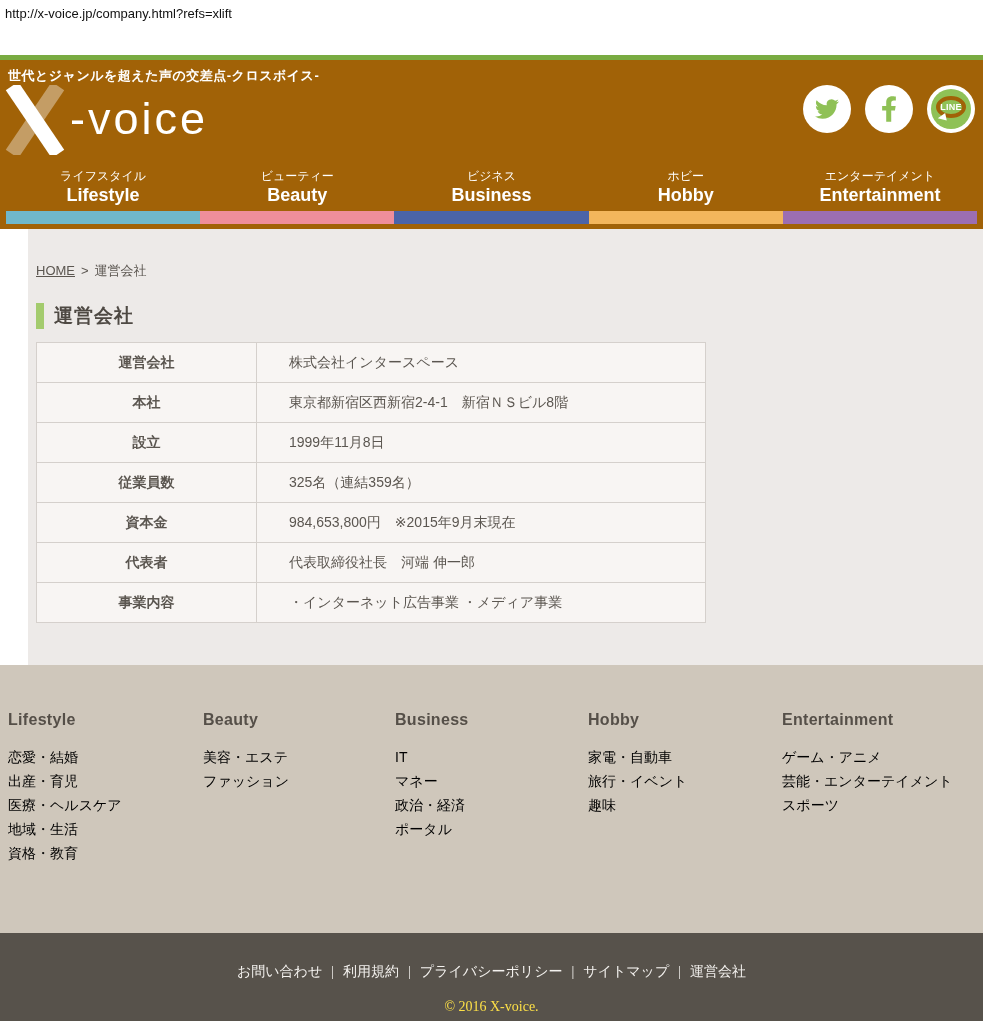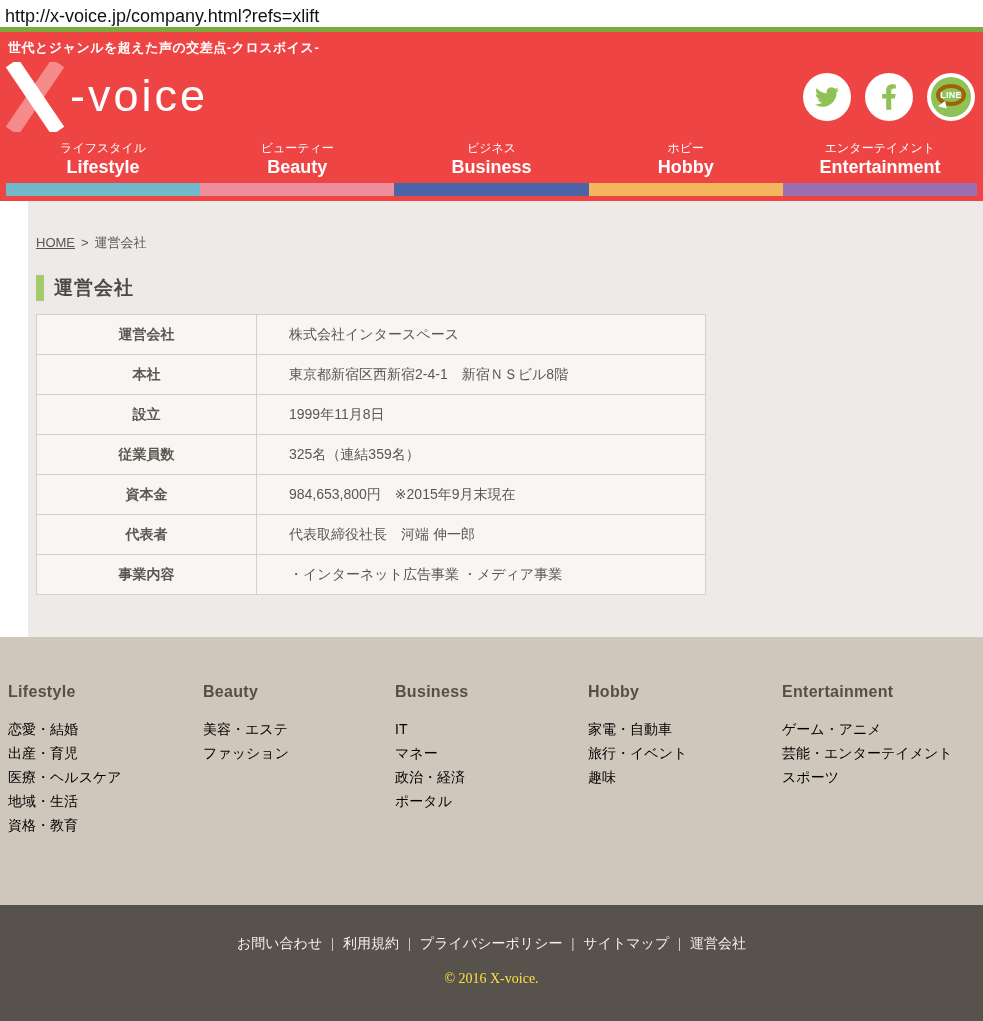--- a/index.html
+++ b/index.html
@@ -2,26 +2,26 @@
 <html><head>
 <meta charset="utf-8">
 <style>
   * { margin:0; padding:0; box-sizing:border-box; }
   body {
     width:983px; height:1021px; background:#ffffff;
     font-family:"Liberation Sans","DejaVu Sans",sans-serif;
     color:#5b5650; overflow:hidden;
   }
   
-  .url-bar { height:27px; padding:6px 0 0 5px; font-size:18px; color:#111; background:#fff; }
+  .url-bar { height:27px; padding:6px 0 0 5px; font-size:13px; color:#111; background:#fff; }
   
   .site-header { height:174px; background:#8fc156; position:relative; }
   .topline { height:5px; background:#79ab41; }
   .tagline { height:25px; padding:7px 8px 0; font-size:13px; font-weight:bold; color:#ffffff; letter-spacing:0.5px; }
-  .logo-row { height:80px; display:flex; justify-content:space-between; align-items:center; padding:0 8px; }
+  .logo-row { height:80px; display:flex; justify-content:space-between; align-items:flex-start; padding:0 8px; }
   .logo { display:flex; align-items:center; cursor:pointer; }
   .logo svg { display:block; margin-left:-6px; }
   .logo-text { color:#fff; font-size:45px; font-weight:300; letter-spacing:3px; margin-left:2px; margin-top:-2px; }
   .social { display:flex; gap:14px; }
   .sc { width:48px; height:48px; border-radius:50%; background:#fff; position:relative; cursor:pointer; flex:none; }
   .sc svg { position:absolute; left:50%; top:50%; transform:translate(-50%,-50%); }
   .line-inner { position:absolute; left:4px; top:4px; width:40px; height:40px; border-radius:50%; background:#8fc156; }
   .line-bubble { position:absolute; left:5px; top:7px; width:30px; height:22px; border:4px solid #a16207; border-radius:50%;
     display:flex; align-items:center; justify-content:center; font-size:9px; font-weight:bold; color:#fff; letter-spacing:0.3px; }
   .line-tail { position:absolute; left:9px; bottom:6px; width:0; height:0;
@@ -56,21 +56,21 @@
   .blinks { font-size:14px; color:#f4f2ef; }
   .blink { color:#f4f2ef; text-decoration:none; cursor:pointer; }
   .bsep { margin:0 9px; }
   .copyright { margin-top:18px; font-size:14px; color:#fde047; }
 </style>
 </head>
 <body>
 
 <div class="url-bar">http://x-voice.jp/company.html?refs=xlift</div>
 
-<header class="site-header" style="background: #ef4444;">
+<header class="site-header" style="background: #a16207; margin-top: 28px;">
   <div class="topline" style="background: rgb(121, 171, 65);"></div>
   <div class="tagline">世代とジャンルを超えた声の交差点-クロスボイス-</div>
 
   <div class="logo-row">
     <div class="logo">
       <svg width="66" height="70" viewBox="0 0 66 70">
         <line x1="56" y1="1" x2="10" y2="69" stroke="rgba(255,255,255,0.38)" stroke-width="15"></line>
         <line x1="10" y1="1" x2="56" y2="69" stroke="#ffffff" stroke-width="15"></line>
       </svg>
       <span class="logo-text">-voice</span>

